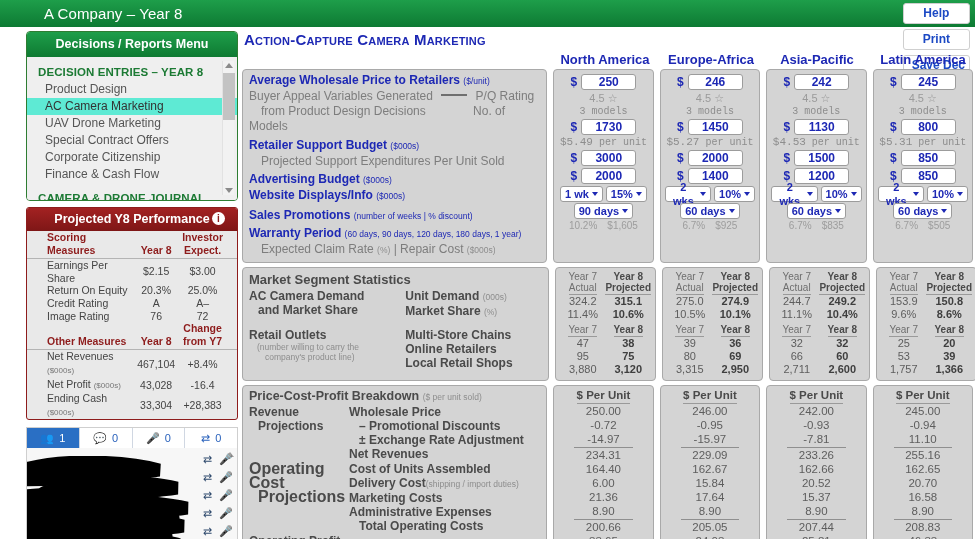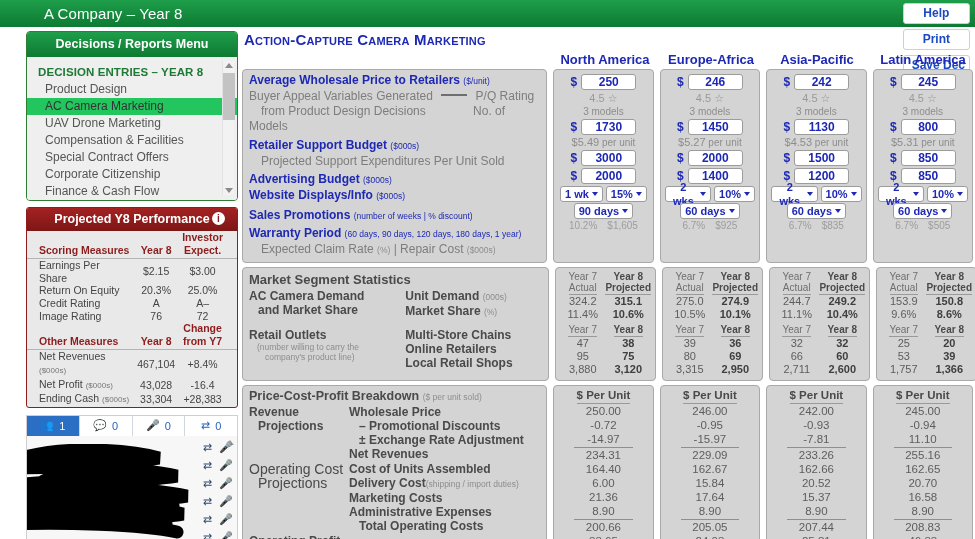--- a/index.html
+++ b/index.html
@@ -37,21 +37,21 @@
     background:linear-gradient(to bottom,#1e9e4a 0%,#0e7a32 100%);
     color:#fff; font-size:12.5px; font-weight:bold; text-align:center; padding:5px 0 6px;
   }
   .menu-body { position:relative; height:143px; background:#efefef; padding:7px 0 0 0; }
   .menu-section {
     color:#1c7a34; font-weight:bold; font-size:11.5px; padding:2px 0 3px 11px; letter-spacing:.1px;
   }
   .menu-item {
     color:#555; font-size:12px; padding:1px 0 1px 18px; cursor:pointer; line-height:15px;
   }
-  .menu-item.selected { background:#22c55e; color:#333; }
+  .menu-item.selected { background:#5eead4; color:#333; }
   .menu-scroll {
     position:absolute; right:3px; top:4px; width:12px; height:134px;
     background:#f2f2f2; border-left:1px solid #e2e2e2;
   }
   .menu-scroll .thumb { position:absolute; top:12px; left:0; width:12px; height:47px; background:#c3c3c3; }
   .menu-scroll .arr { position:absolute; left:2px; width:0;height:0;border-left:4px solid transparent;border-right:4px solid transparent; }
   .menu-scroll .arr.up { top:2px; border-bottom:5px solid #8a8a8a; }
   .menu-scroll .arr.dn { bottom:2px; border-top:5px solid #8a8a8a; }
 
   
@@ -61,21 +61,21 @@
     color:#fff; font-size:12.5px; font-weight:bold; text-align:center;
     padding:4px 0 5px; position:relative;
   }
   #info-icon {
     position:absolute; right:12px; top:4px; width:13px; height:13px; border-radius:50%;
     background:#fff; color:#8e1c1c; font-size:10px; font-weight:bold;
     line-height:13px; text-align:center; cursor:pointer;
   }
   #perf-table { width:100%; border-collapse:collapse; font-size:10.5px; color:#444; }
   #perf-table td { padding:0 2px; line-height:12.6px; }
-  #perf-table td.lbl { padding-left:12px; text-align:left; }
+  #perf-table td.lbl { padding-left:20px; text-align:left; }
   #perf-table td.v1 { text-align:center; width:48px; }
   #perf-table td.v2 { text-align:center; width:54px; padding-right:14px; }
   #perf-table tr.hdr td { color:#8e1c1c; font-weight:bold; font-size:10.5px; vertical-align:bottom; padding-bottom:2px; }
   #perf-table tr.sep td { border-top:1px solid #b4b4b4; }
   .sm { font-size:8px; color:#777; }
 
   
   #stream-box { margin-top:7px; border:1px solid #cfcfcf; background:#fafafa; height:131px; position:relative; overflow:hidden; }
   #stream-tabs { display:flex; height:20px; }
   .st-tab {
@@ -120,21 +120,21 @@
   .indent { padding-left:12px; }
 
   
   .inp-row { display:flex; align-items:center; justify-content:center; gap:4px; height:18px; }
   .dollar { color:#1d28b4; font-weight:bold; font-size:12px; }
   .txt-inp {
     width:55px; height:16px; border:1px solid #9c9c9c; border-radius:3px; background:#fff;
     color:#1d28b4; font-weight:bold; font-size:12px; text-align:center; line-height:14px;
     font-family:"Liberation Sans", sans-serif; padding:0;
   }
-  .sub-note { color:#8d8d8d; font-size:10px; line-height:13px; }
+  .sub-note { color:#8d8d8d; font-size:10px; line-height:13px;font-family:Liberation Mono, monospace; }
   .sub-note b { font-weight:normal; font-size:11px; color:#8d8d8d; }
   .stars { color:#9a9a9a; font-size:11px; line-height:14px; }
   .sel-row { display:flex; gap:3px; justify-content:center; margin-top:1px; }
   .sel {
     border:1px solid #9c9c9c; border-radius:3px; background:#fff; color:#1d28b4;
     font-weight:bold; font-size:11px; height:16px; line-height:14px; padding:0 4px;
     display:flex; align-items:center; gap:3px; cursor:pointer;
   }
   .caret { width:0;height:0;border-left:3.5px solid transparent;border-right:3.5px solid transparent;border-top:4px solid #1d28b4; }
   .claim-row { display:flex; justify-content:center; gap:10px; color:#9d9d9d; font-size:10px; margin-top:1px; }
@@ -168,21 +168,20 @@
 
 <div id="left-col">
 
   <div class="menu-box">
     <div class="menu-head">Decisions / Reports Menu</div>
     <div class="menu-body">
       <div class="menu-section">DECISION ENTRIES – YEAR 8</div>
       <div class="menu-item">Product Design</div>
       <div class="menu-item selected">AC Camera Marketing</div>
       <div class="menu-item">UAV Drone Marketing</div>
-      <div class="menu-item">Compensation &amp; Facilities</div>
       <div class="menu-item">Special Contract Offers</div>
       <div class="menu-item">Corporate Citizenship</div>
       <div class="menu-item">Finance &amp; Cash Flow</div>
       <div class="menu-section" style="padding-top:9px">CAMERA &amp; DRONE JOURNAL</div>
       <div class="menu-scroll">
         <div class="arr up"></div>
         <div class="thumb"></div>
         <div class="arr dn"></div>
       </div>
     </div>
@@ -699,21 +698,21 @@
           <div style="padding-left:9px">Projections</div>
         </div>
         <div style="flex:1;font-weight:bold;font-size:12px;color:#4a4a4a;line-height:14px">
           <div>Wholesale Price</div>
           <div style="padding-left:10px">– Promotional Discounts</div>
           <div style="padding-left:10px">± Exchange Rate Adjustment</div>
           <div>Net Revenues</div>
         </div>
       </div>
       <div style="display:flex;margin-top:1px">
-        <div style="width:100px;font-weight:normal;font-size:14px;color:#4a4a4a;line-height:14px">
+        <div style="width:100px;font-weight:bold;font-size:16px;color:#4a4a4a;line-height:14px">
           <div>Operating Cost</div>
           <div style="padding-left:9px">Projections</div>
         </div>
         <div style="flex:1;font-weight:bold;font-size:12px;color:#4a4a4a;line-height:14px">
           <div>Cost of Units Assembled</div>
           <div><span>Delivery Cost</span><span class="tiny-g">(shipping / import duties)</span></div>
           <div>Marketing Costs</div>
           <div>Administrative Expenses</div>
           <div style="padding-left:10px">Total Operating Costs</div>
         </div>

